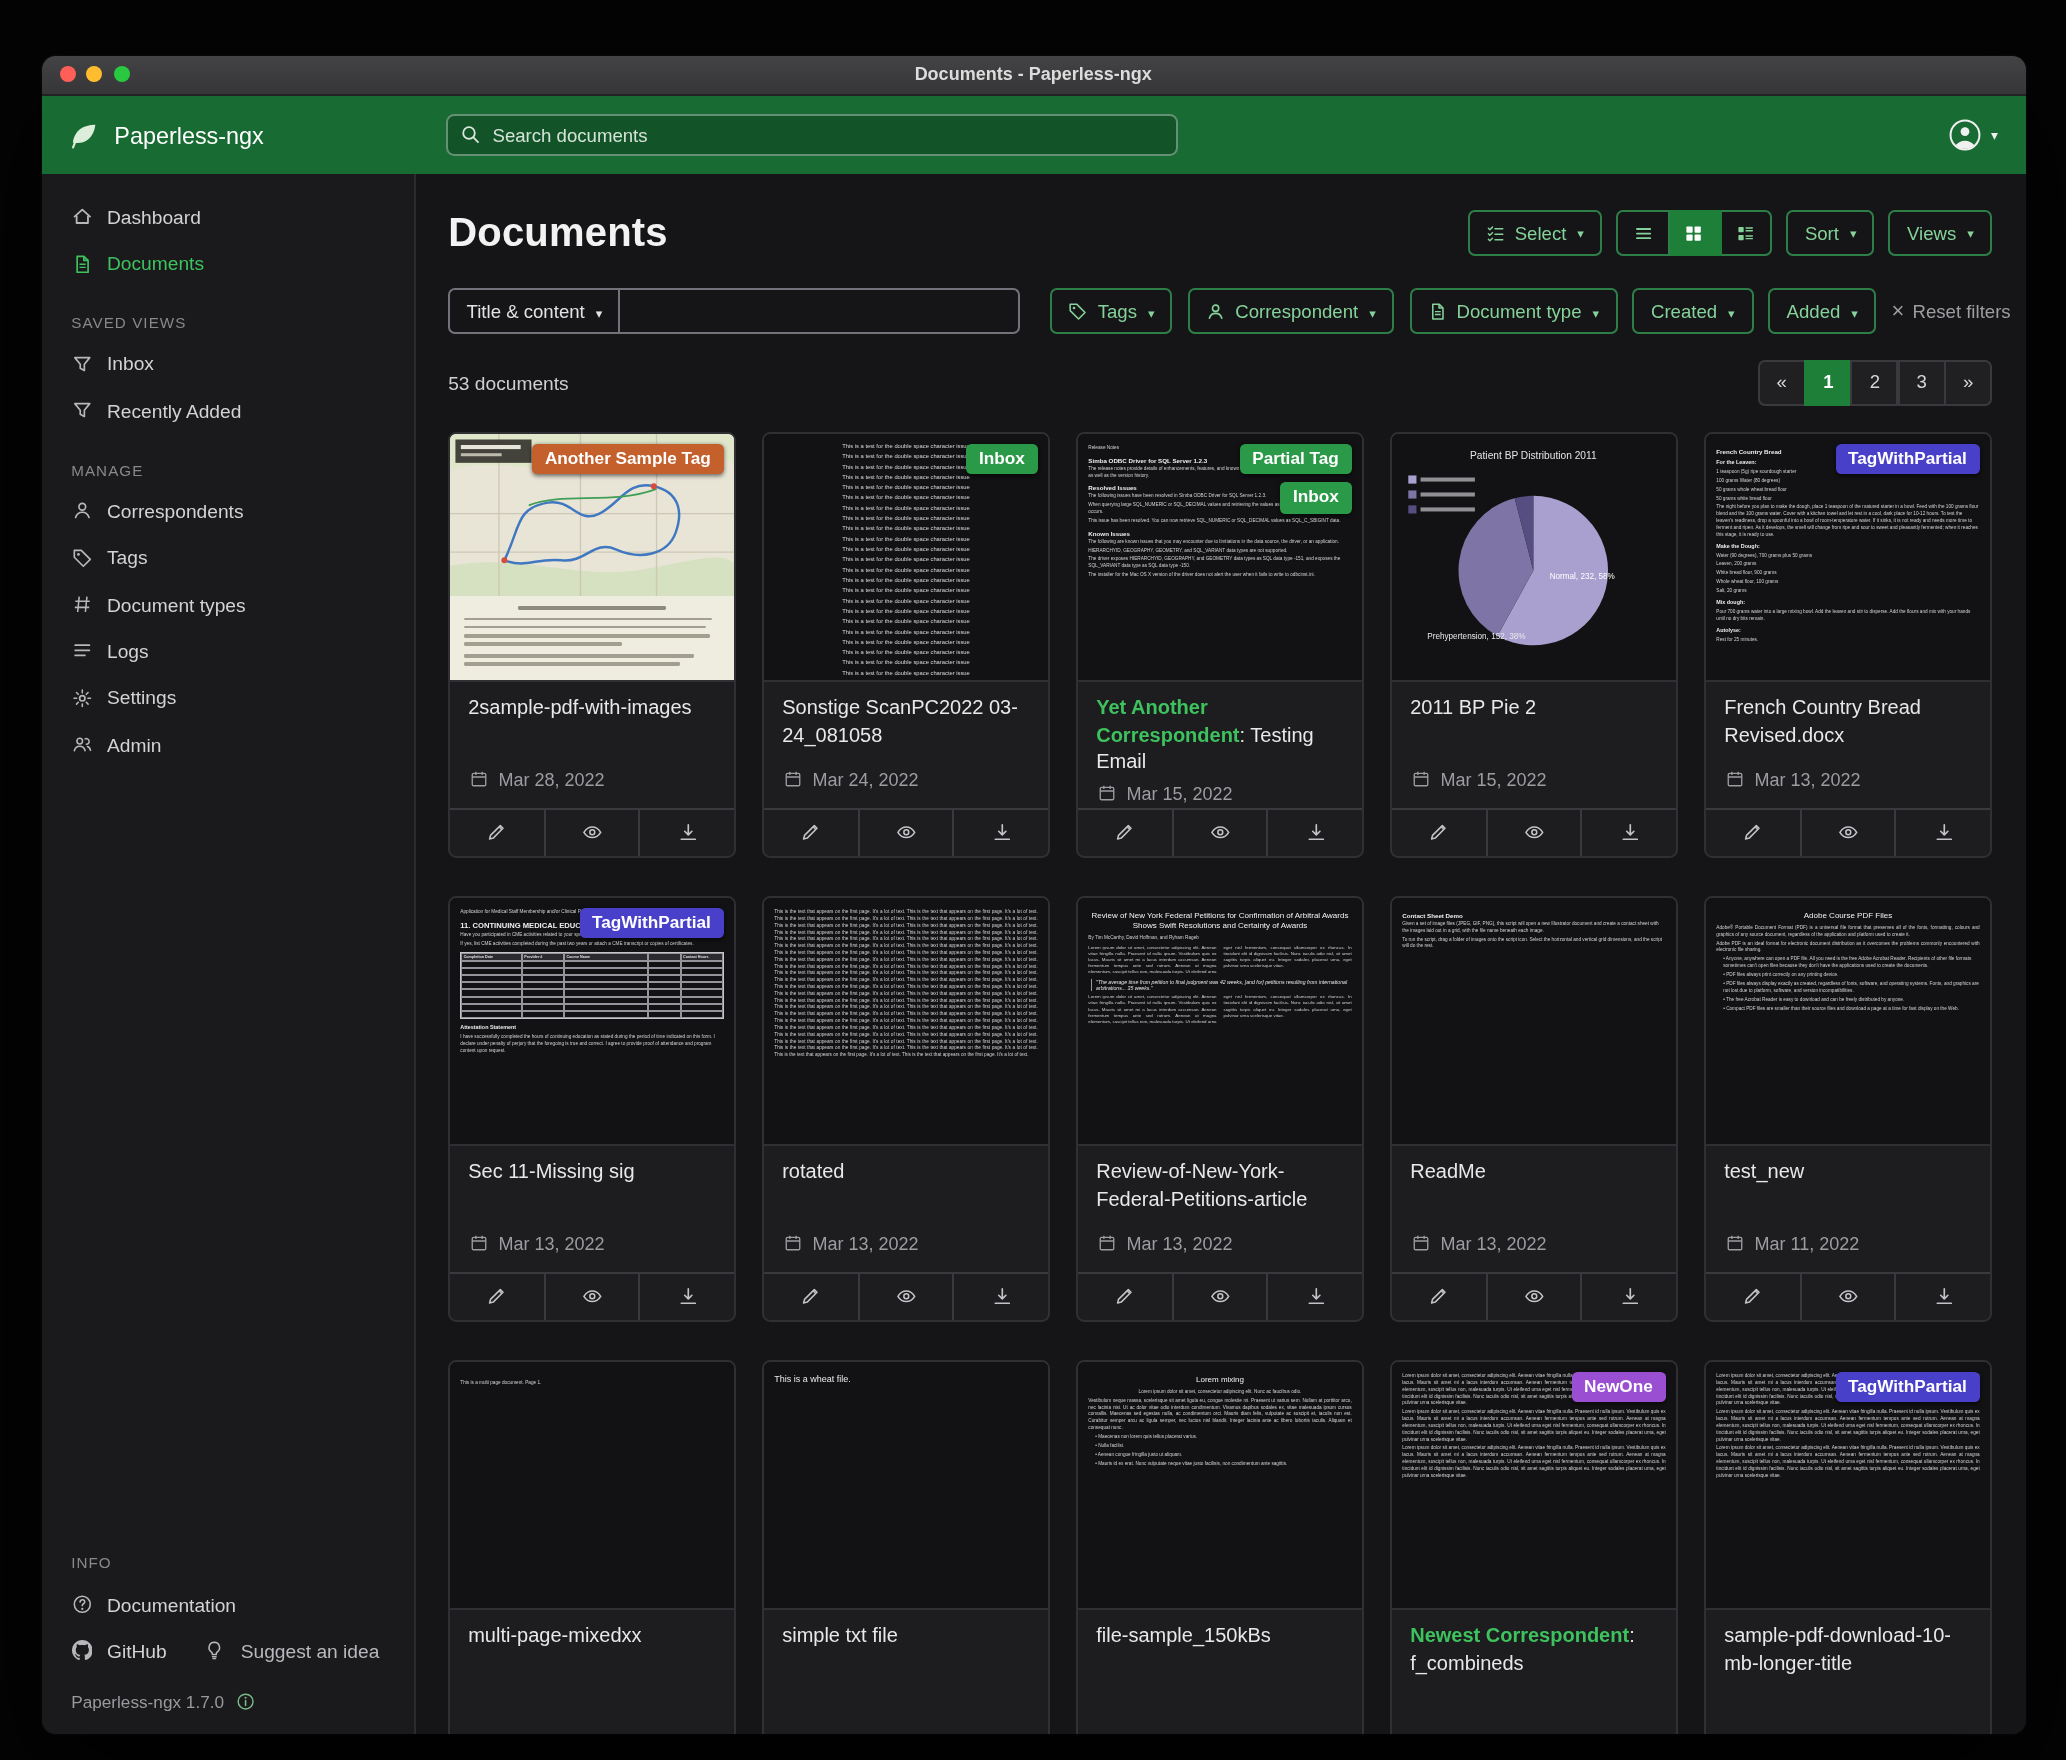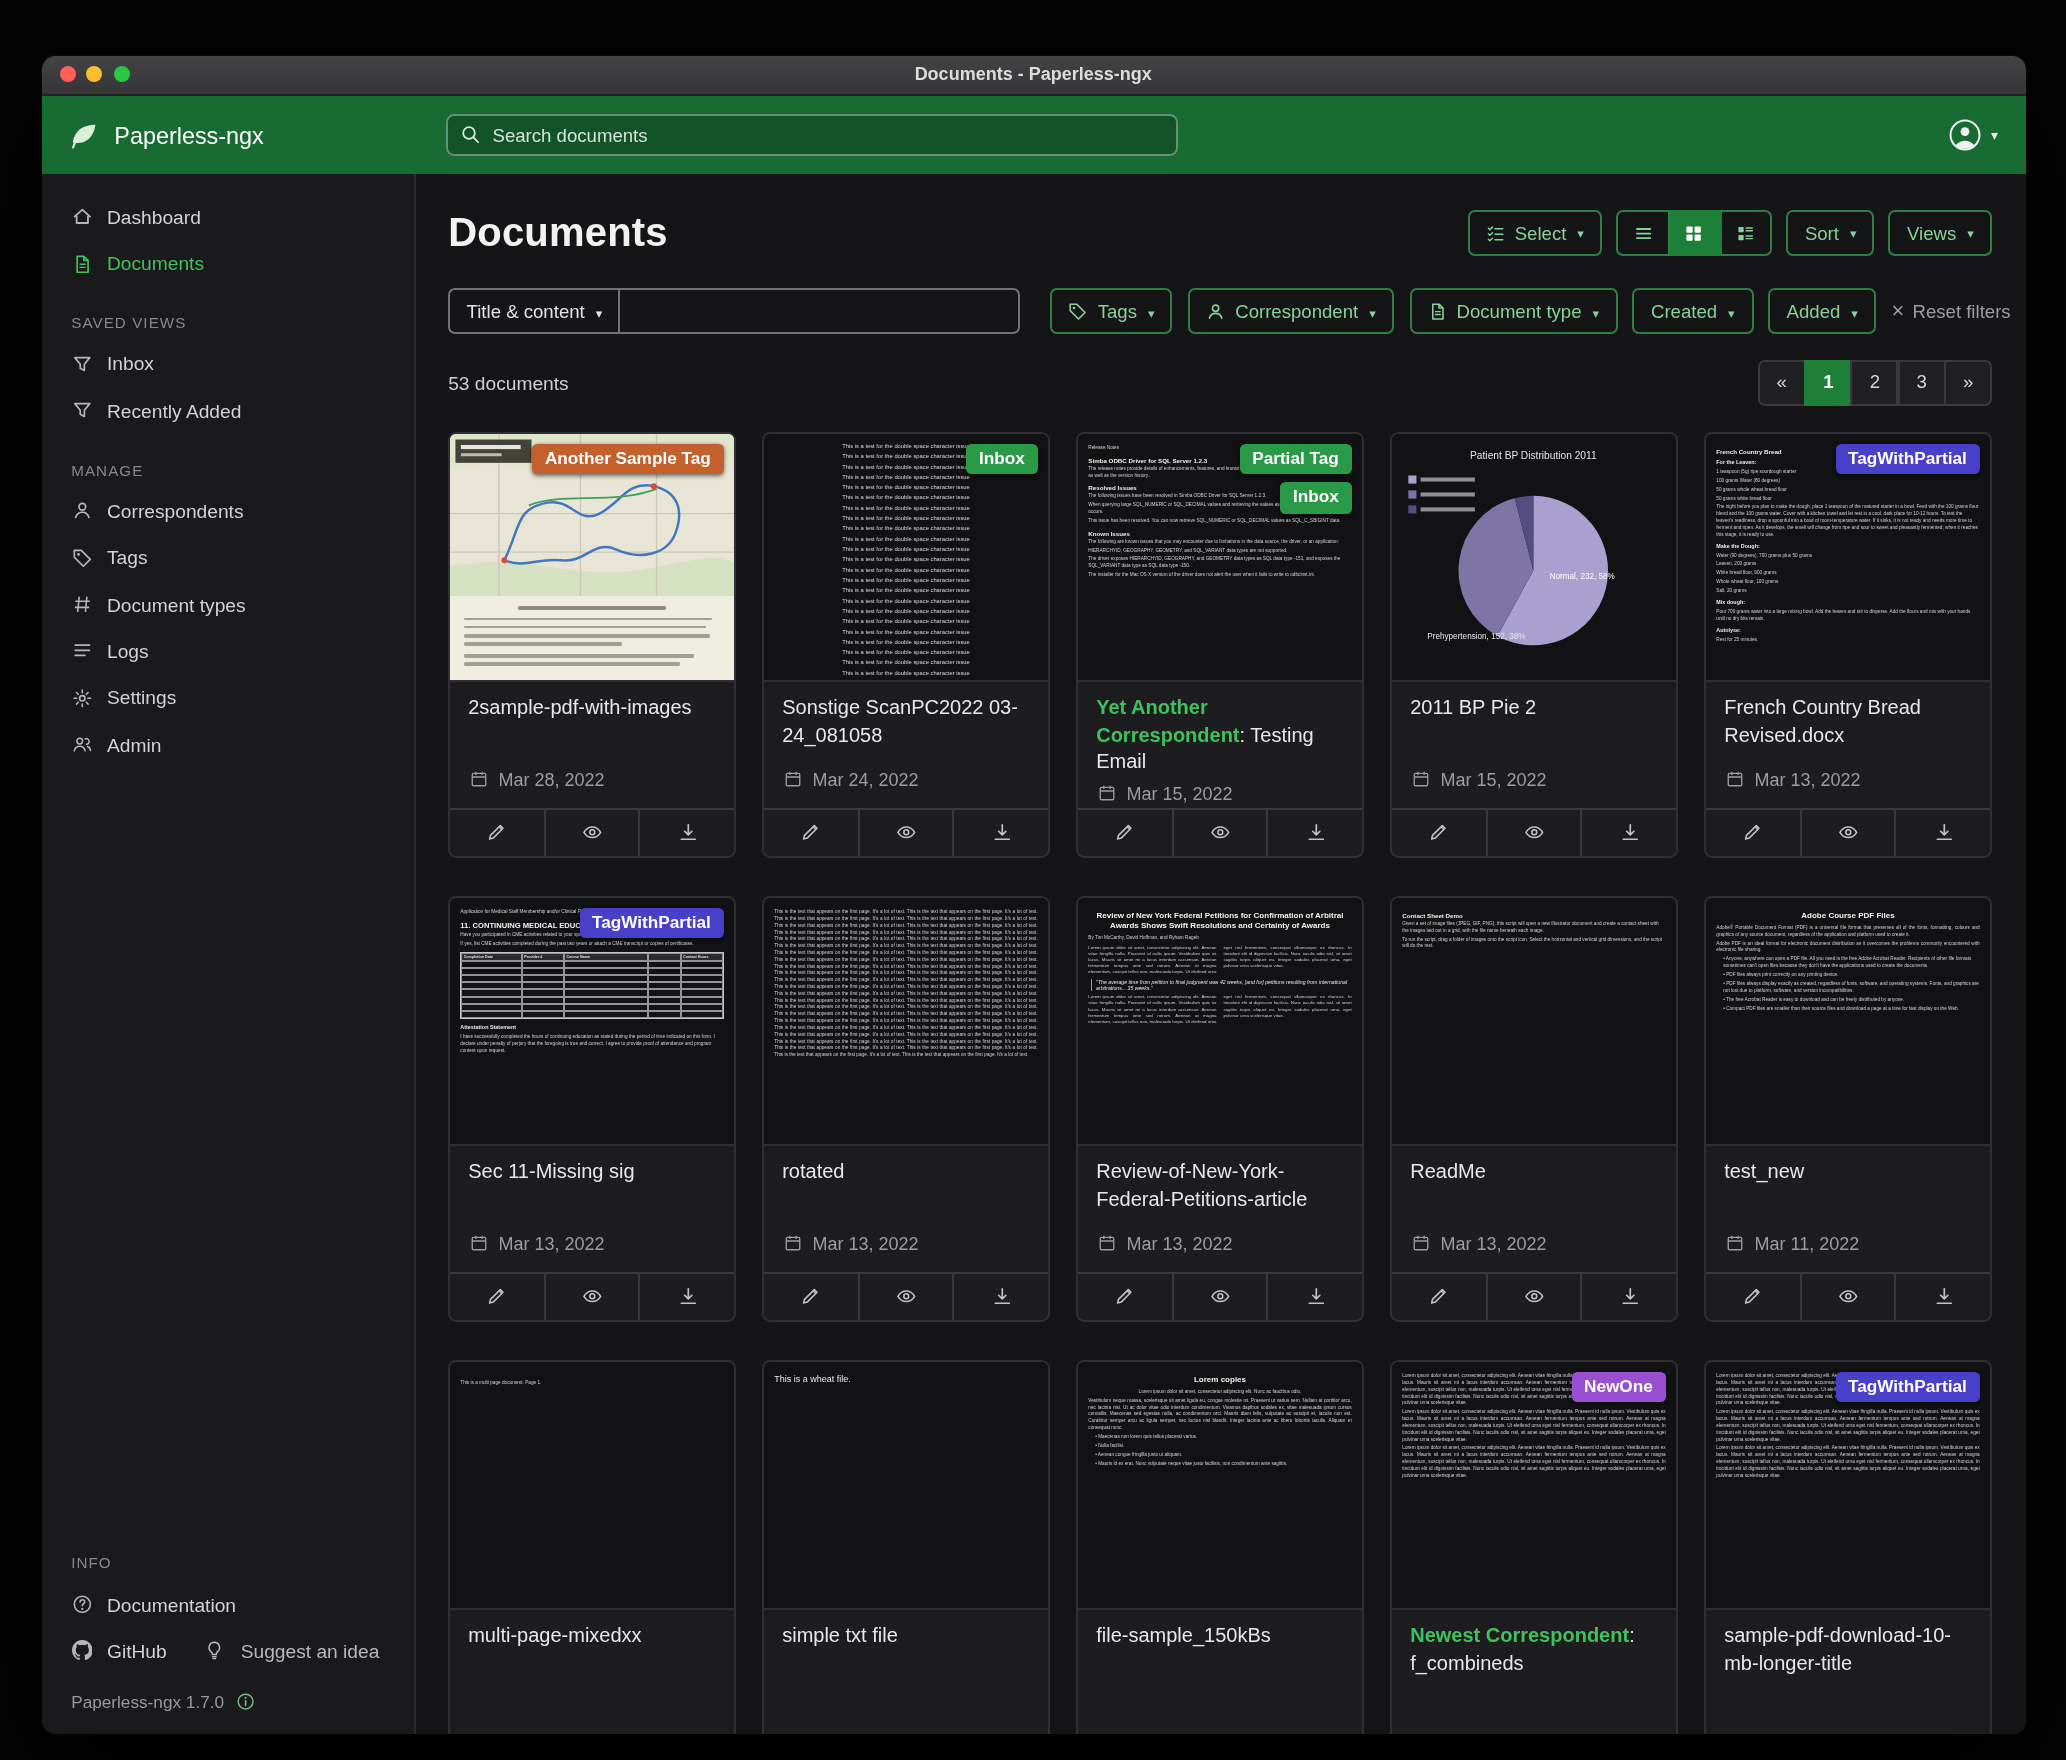--- a/index.html
+++ b/index.html
@@ -87,21 +87,21 @@
   .actions{display:flex;border-top:0.7px solid #3a3a3e;flex:none}
   .action-btn{flex:1;display:flex;align-items:center;justify-content:center;height:23px;color:#c3c3c7;background:transparent;border:none;border-left:0.7px solid #3a3a3e}
   .action-btn:first-child{border-left:none}
   .action-btn .icn{font-size:10.3px}
 
   
   .t-shrink{width:200%;transform:scale(.5);transform-origin:0 0;color:#d6d6d8}
   .t-doc{padding:9px 10.3px}
   .t-repeat{padding:6.9px 0;text-align:center}
   .t-rline{font-size:5.8px;line-height:1.78;white-space:nowrap;color:#d9d9db}
-  .t-h1{font-size:8px;font-weight:700;line-height:1.3;margin:4.1px 0 3.4px;color:#f2f2f2}
+  .t-h1{font-size:8px;font-weight:400;line-height:1.3;margin:4.1px 0 3.4px;color:#f2f2f2}
   .t-h2{font-size:6.2px;font-weight:700;margin:4.8px 0 2.1px;color:#efefef}
   .t-h2.big{font-size:7.6px}
   .c{text-align:center}
   .j{text-align:justify}
   .t-p{font-size:5.1px;line-height:1.45;margin:2.1px 0;color:#d4d4d6}
   .t-p.sm{font-size:4.7px}
   .t-p.b{font-weight:700;font-size:5.4px;margin-top:4.1px;color:#ececee}
   .t-p.lg{font-size:9px;color:#eaeaec}
   .t-li{font-size:4.7px;line-height:1.45;margin:2.1px 0 2.1px 6.9px;color:#d4d4d6}
   .t-cols{column-count:2;column-gap:6.9px;font-size:4.4px;line-height:1.4;text-align:justify;margin:2.7px 0;color:#cfcfd2}
@@ -1054,21 +1054,21 @@
                 </div>
               </div>
               <div class="card-body">
                 <div class="card-title"><span>simple txt file</span></div>
                 <div class="date-row"></div>
               </div>
             </article>
             <article class="card">
               <div class="thumb">
                 <div class="t-shrink t-doc">
-                  <div class="t-h1 c">Lorem copies</div>
+                  <div class="t-h1 c">Lorem mixing</div>
                   <div class="t-p c sm">Lorem ipsum dolor sit amet, consectetur adipiscing elit. Nunc ac faucibus odio.</div>
                   <div class="t-p j sm">Vestibulum neque massa, scelerisque sit amet ligula eu, congue molestie mi. Praesent ut varius sem. Nullam at porttitor arcu, nec lacinia nisi. Ut ac dolor vitae odio interdum condimentum. Vivamus dapibus sodales ex, vitae malesuada ipsum cursus convallis. Maecenas sed egestas nulla, ac condimentum orci. Mauris diam felis, vulputate ac suscipit et, iaculis non est. Curabitur semper arcu ac ligula semper, nec luctus nisl blandit. Integer lacinia ante ac libero lobortis iaculis. Aliquam et consequat nunc.</div>
                   <div class="t-li">•  Maecenas non lorem quis tellus placerat varius.</div>
                   <div class="t-li">•  Nulla facilisi.</div>
                   <div class="t-li">•  Aenean congue fringilla justo ut aliquam.</div>
                   <div class="t-li">•  Mauris id ex erat. Nunc vulputate neque vitae justo facilisis, non condimentum ante sagittis.</div>
                 </div>
               </div>
               <div class="card-body">
                 <div class="card-title"><span>file-sample_150kBs</span></div>

